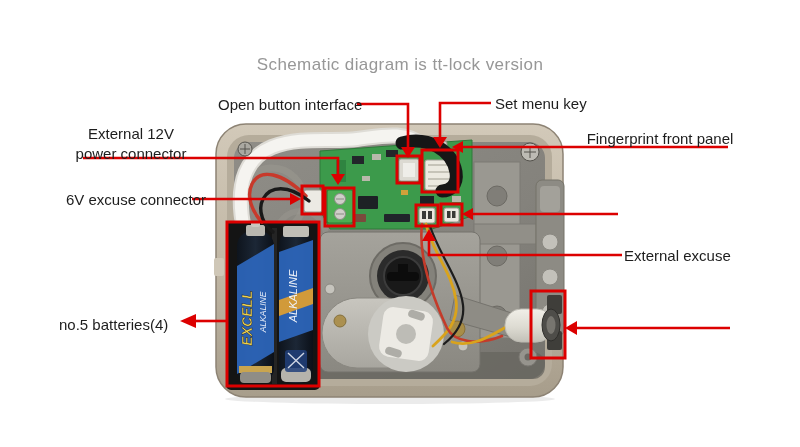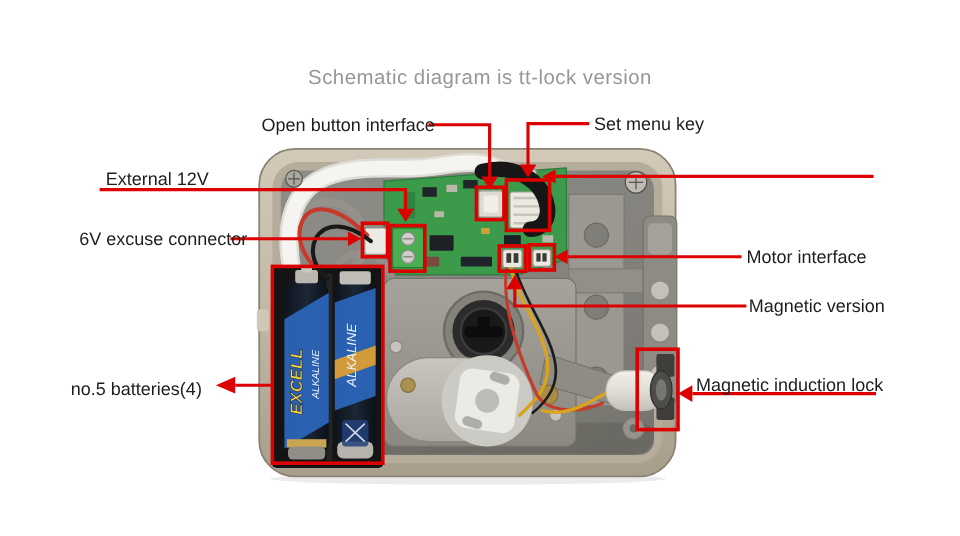--- a/index.html
+++ b/index.html
@@ -255,32 +255,32 @@
         <path class="rl" d="M 730,328 L 577,328"></path>
         <polygon class="ah" points="577,321 577,335 565,328"></polygon>
       </g>
     </g>
   </svg>
 
   <div class="lbl" style="left:218px;top:96px">Open button interface</div>
 
   <div class="lbl" style="left:495px;top:95px">Set menu key</div>
 
-  <div class="lbl block" style="left:55px;top:140px;width:152px;line-height:20px">
+  <div class="lbl block" style="left:55px;top:124px;width:152px;line-height:20px">
     <span class="ln">External 12V</span>
+    <span class="ln">power connector</span>
   </div>
 
   <div class="lbl" style="left:66px;top:191px">6V excuse connector</div>
 
   <div class="lbl block" style="left:584px;top:128px;width:152px;line-height:22px">
+    <span class="ln">Fingerprint front panel</span>
   </div>
 
-  <div class="lbl" style="left:622px;top:206px">Motor interface</div>
-
-  <div class="lbl" style="left:624px;top:247px">Magnetic version</div>
+
+  <div class="lbl" style="left:624px;top:247px">External excuse</div>
 
   <div class="lbl" style="left:59px;top:316px">no.5 batteries(4)</div>
 
   <div class="lbl block" style="left:580px;top:311px;width:156px;line-height:21px">
-    <span class="ln">Magnetic induction lock</span>
   </div>
 
 </div>
 
 </body></html>

